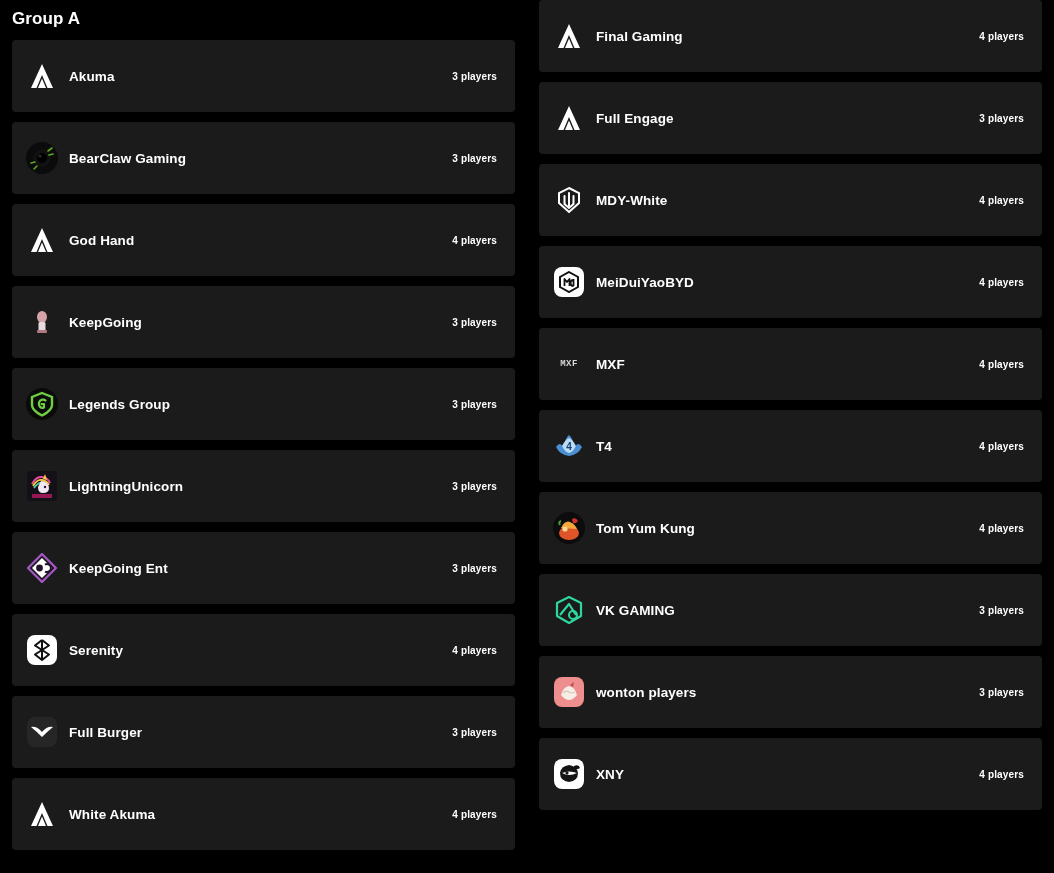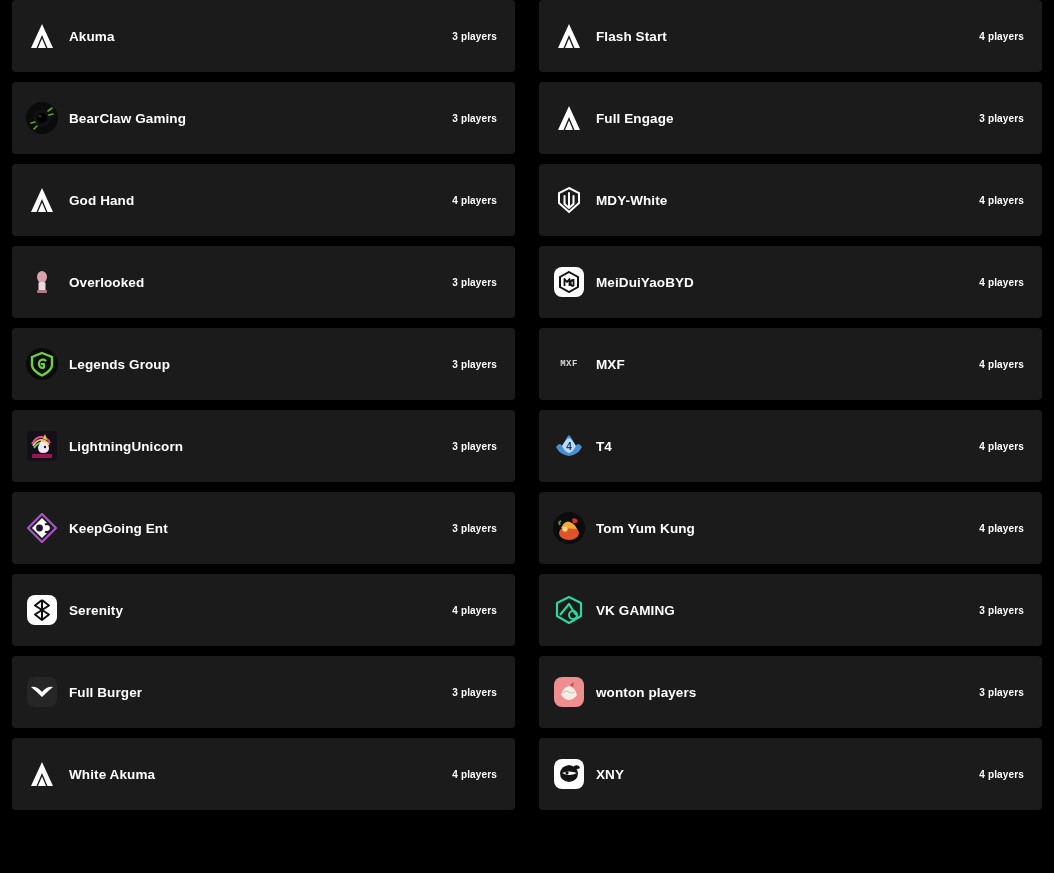--- a/index.html
+++ b/index.html
@@ -93,20 +93,21 @@
     color: #d8d8d8;
     letter-spacing: 0.5px;
     font-weight: bold;
   }
 </style>
 </head>
 <body>
 
 <div class="page">
   <div class="group-column">
+    <div class="group-title">Group A</div>
     <div class="team-list" id="list-0">
         <div class="team-card">
           <div class="team-logo">
             <svg width="30" height="30" viewBox="0 0 30 30">
               <path d="M15 3 L26 27 L20.5 27 L15 14 L9.5 27 L4 27 Z" fill="#ffffff"></path>
               <path d="M15 17.5 L19 27 L11 27 Z" fill="#ffffff"></path>
             </svg>
           </div>
           <div class="team-name">Akuma</div>
           <div class="spacer"></div>
@@ -139,21 +140,21 @@
           <div class="player-count">4 players</div>
         </div>
         <div class="team-card">
           <div class="team-logo">
             <svg width="20" height="26" viewBox="0 0 20 26">
               <ellipse cx="10" cy="8" rx="5" ry="6" fill="#d6a3a8"></ellipse>
               <rect x="6.5" y="13" width="7" height="9" rx="1.5" fill="#e9d9dc"></rect>
               <rect x="5" y="21" width="10" height="3" rx="1" fill="#b07880"></rect>
             </svg>
           </div>
-          <div class="team-name">Overlooked</div>
+          <div class="team-name">KeepGoing</div>
           <div class="spacer"></div>
           <div class="player-count">3 players</div>
         </div>
         <div class="team-card">
           <div class="team-logo">
             <span class="logo-circle" style="background:#0a0a0a;">
               <svg width="26" height="26" viewBox="0 0 26 26">
                 <path d="M13 2 L23 6 V14 C23 20 13 24.5 13 24.5 C13 24.5 3 20 3 14 V6 Z" fill="none" stroke="#6fcf3f" stroke-width="2.4"></path>
                 <path d="M16.5 9.5 C15 8 11 8 10 11.5 C9 15 12 18 15 16.5 V13 H12.5" fill="none" stroke="#6fcf3f" stroke-width="2.2" stroke-linecap="round" stroke-linejoin="round"></path>
               </svg>
@@ -234,21 +235,21 @@
   </div>
   <div class="group-column">
     <div class="team-list" id="list-1">
         <div class="team-card">
           <div class="team-logo">
             <svg width="30" height="30" viewBox="0 0 30 30">
               <path d="M15 3 L26 27 L20.5 27 L15 14 L9.5 27 L4 27 Z" fill="#ffffff"></path>
               <path d="M15 17.5 L19 27 L11 27 Z" fill="#ffffff"></path>
             </svg>
           </div>
-          <div class="team-name">Flash Start</div>
+          <div class="team-name">Final Gaming</div>
           <div class="spacer"></div>
           <div class="player-count">4 players</div>
         </div>
         <div class="team-card">
           <div class="team-logo">
             <svg width="30" height="30" viewBox="0 0 30 30">
               <path d="M15 3 L26 27 L20.5 27 L15 14 L9.5 27 L4 27 Z" fill="#ffffff"></path>
               <path d="M15 17.5 L19 27 L11 27 Z" fill="#ffffff"></path>
             </svg>
           </div>

